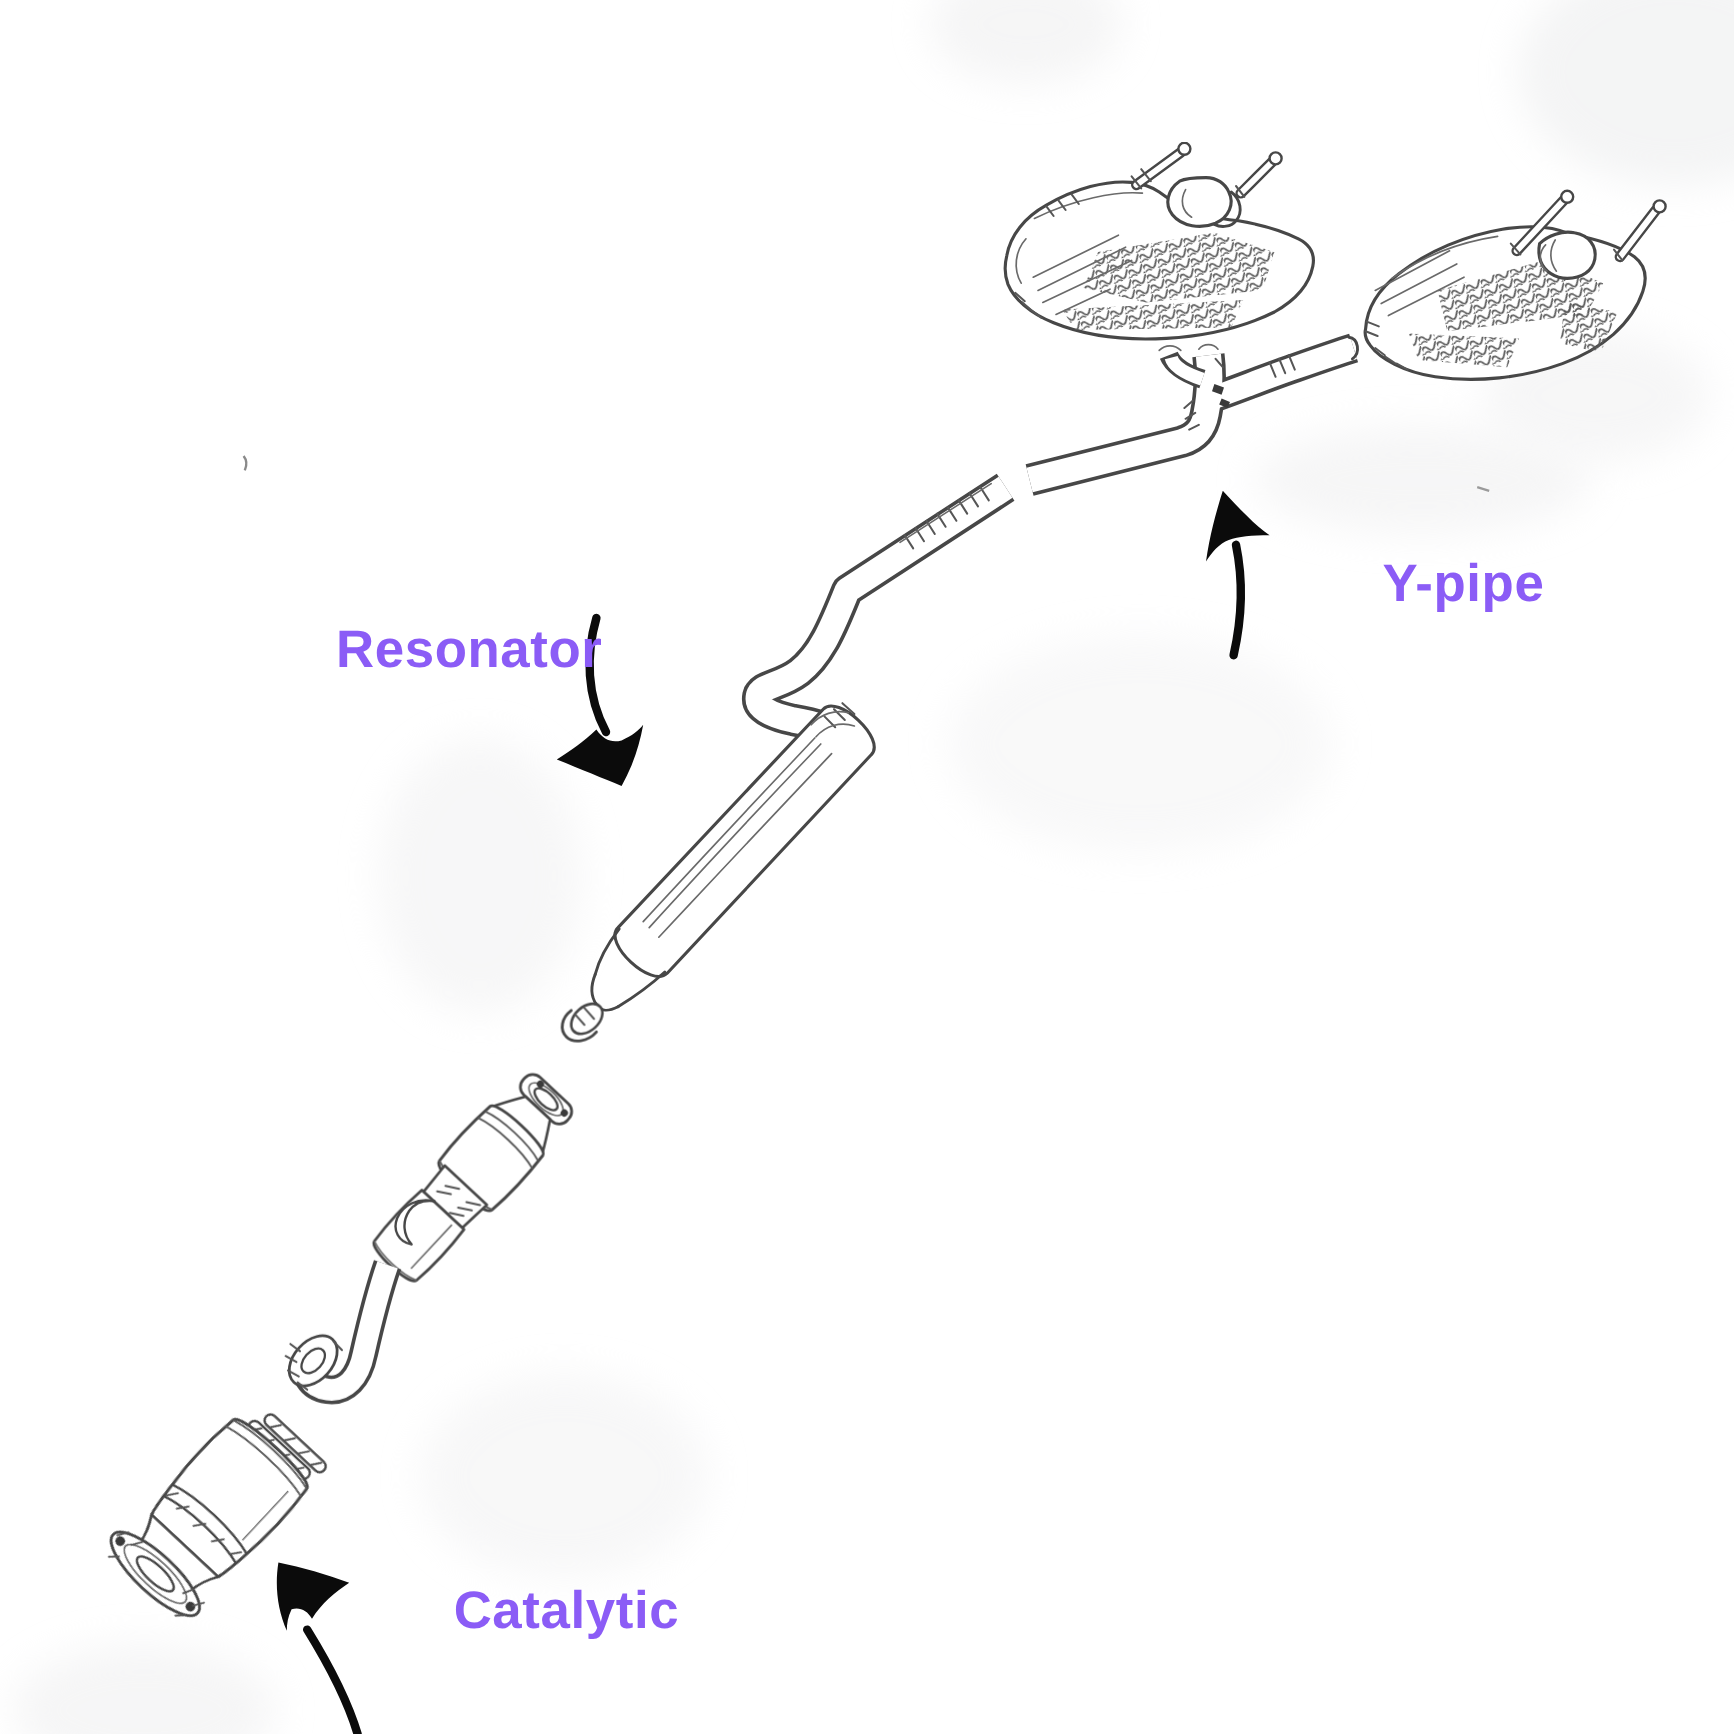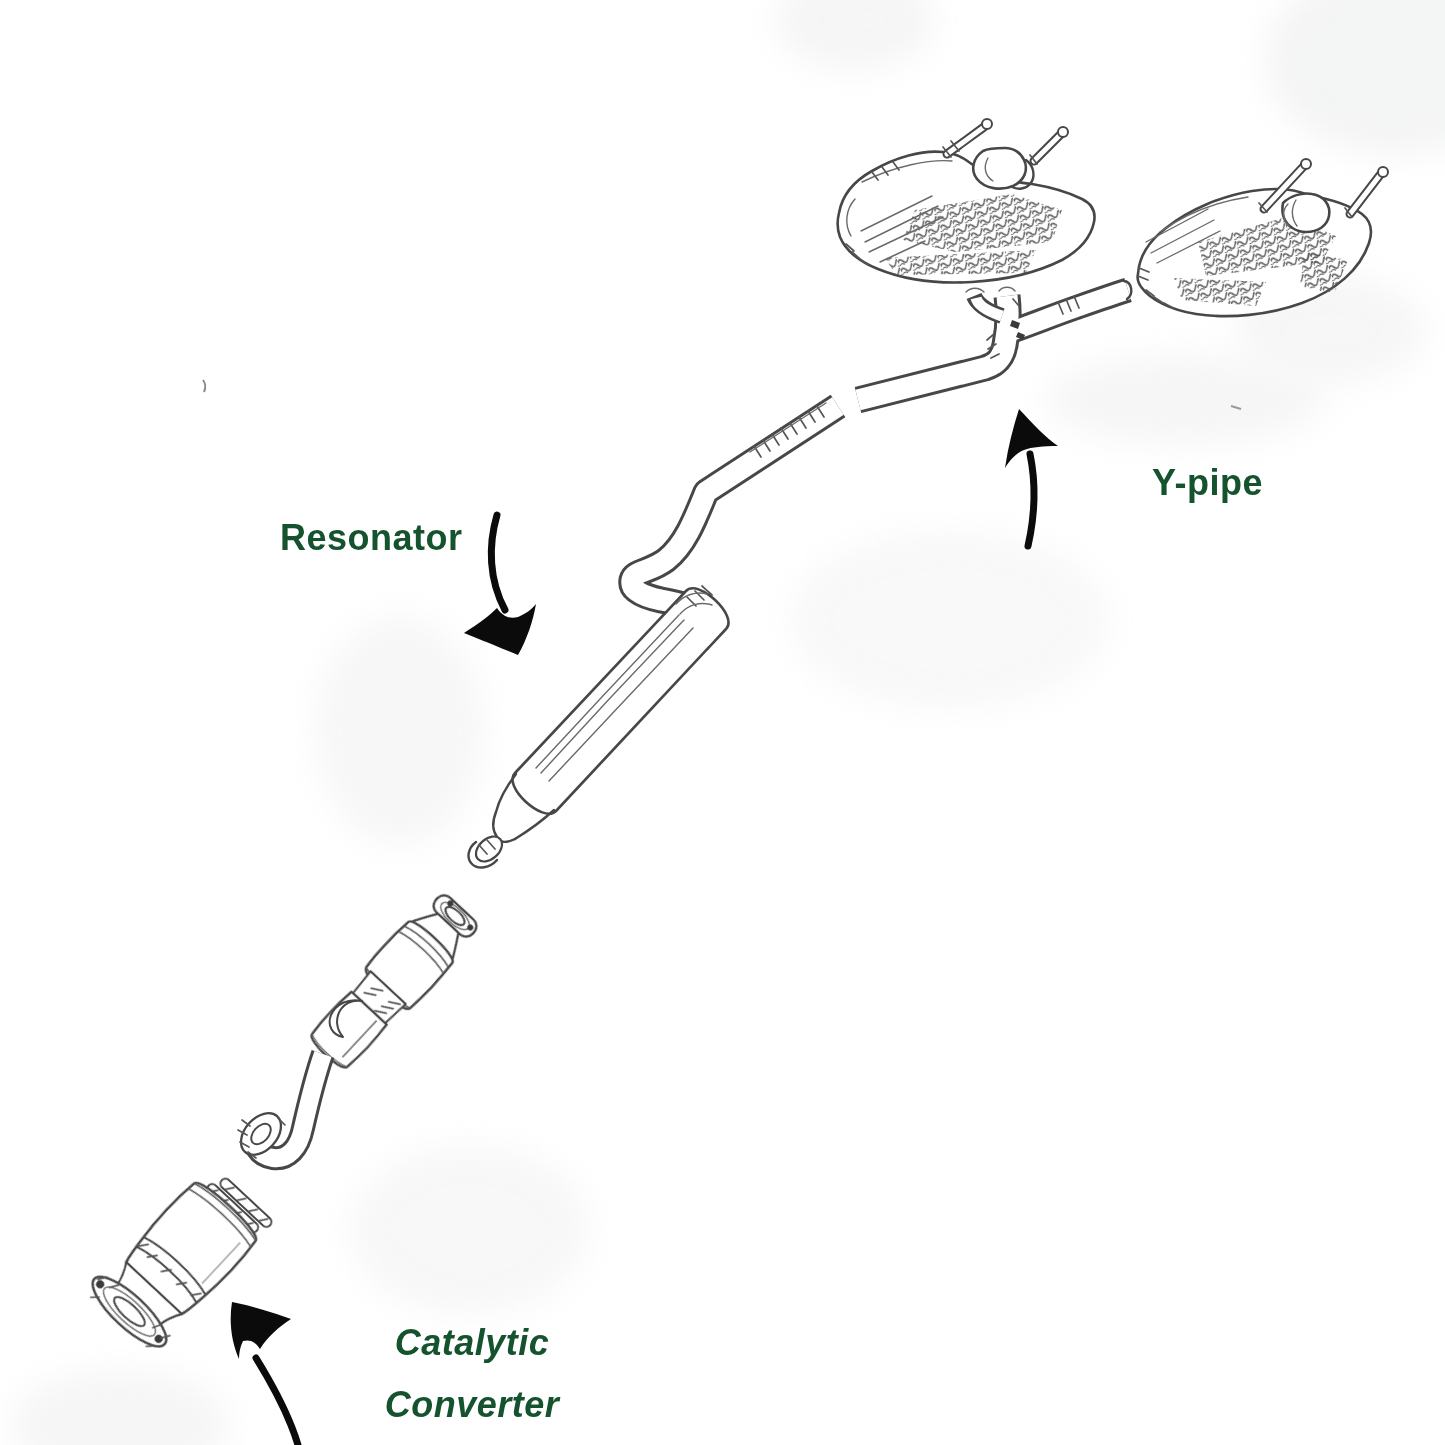--- a/index.html
+++ b/index.html
@@ -1,20 +1,20 @@
 <!DOCTYPE html>
 <html><head>
 <meta charset="utf-8">
 <style>
   html,body{margin:0;padding:0;background:#ffffff;}
   .stage{position:relative;width:1445px;height:1445px;background:#ffffff;overflow:hidden;
          font-family:"Liberation Sans", sans-serif;}
   .stage svg{position:absolute;left:0;top:0;}
-  .lbl{position:absolute;color:#14532d;font-weight:700;letter-spacing:.5px;
-       font-size:36px;line-height:1.1;white-space:nowrap;}
+  .lbl{position:absolute;color:#8b5cf6;font-weight:700;letter-spacing:.5px;
+       font-size:44px;line-height:1.1;white-space:nowrap;}
   .lbl-center{text-align:center;white-space:normal;line-height:62px;}
   
   .po{fill:none;stroke:#474747;stroke-linecap:butt;stroke-linejoin:round;}
   .pi{fill:none;stroke:#ffffff;stroke-linecap:butt;stroke-linejoin:round;}
   .ln{fill:none;stroke:#474747;stroke-width:2.4;stroke-linecap:round;stroke-linejoin:round;}
   .ln-thin{fill:none;stroke:#6a6a6a;stroke-width:1.4;stroke-linecap:round;}
   .body{fill:#ffffff;stroke:#474747;stroke-width:2.6;stroke-linejoin:round;}
   .tick{fill:none;stroke:#565656;stroke-width:1.7;stroke-linecap:round;}
   .arrow-shaft{fill:none;stroke:#0b0b0b;stroke-width:7;stroke-linecap:round;}
   .arrow-head{fill:#0b0b0b;stroke:none;}
@@ -223,18 +223,17 @@
   <g>
     <path class="arrow-shaft" d="M298,1445 C290,1418 277,1392 256,1358"></path>
     <path class="arrow-head" d="M232,1302 C252,1306 272,1312 291,1319 C279,1327 268,1336 260,1349 C256,1342 250,1339 243,1341 C240,1347 239,1353 239,1359 C231,1341 229,1321 232,1302 Z"></path>
   </g>
 </svg>
 
 <div class="lbl" style="left:280px;top:518px;">Resonator</div>
 
 <div class="lbl" style="left:1152px;top:463px;">Y-pipe</div>
 
-<div class="lbl lbl-center" style="left:322px;top:1312px;width:300px;font-style:italic;">
+<div class="lbl lbl-center" style="left:322px;top:1312px;width:300px;">
   <div>Catalytic</div>
-  <div>Converter</div>
 </div>
 
 </div>
 
 </body></html>

